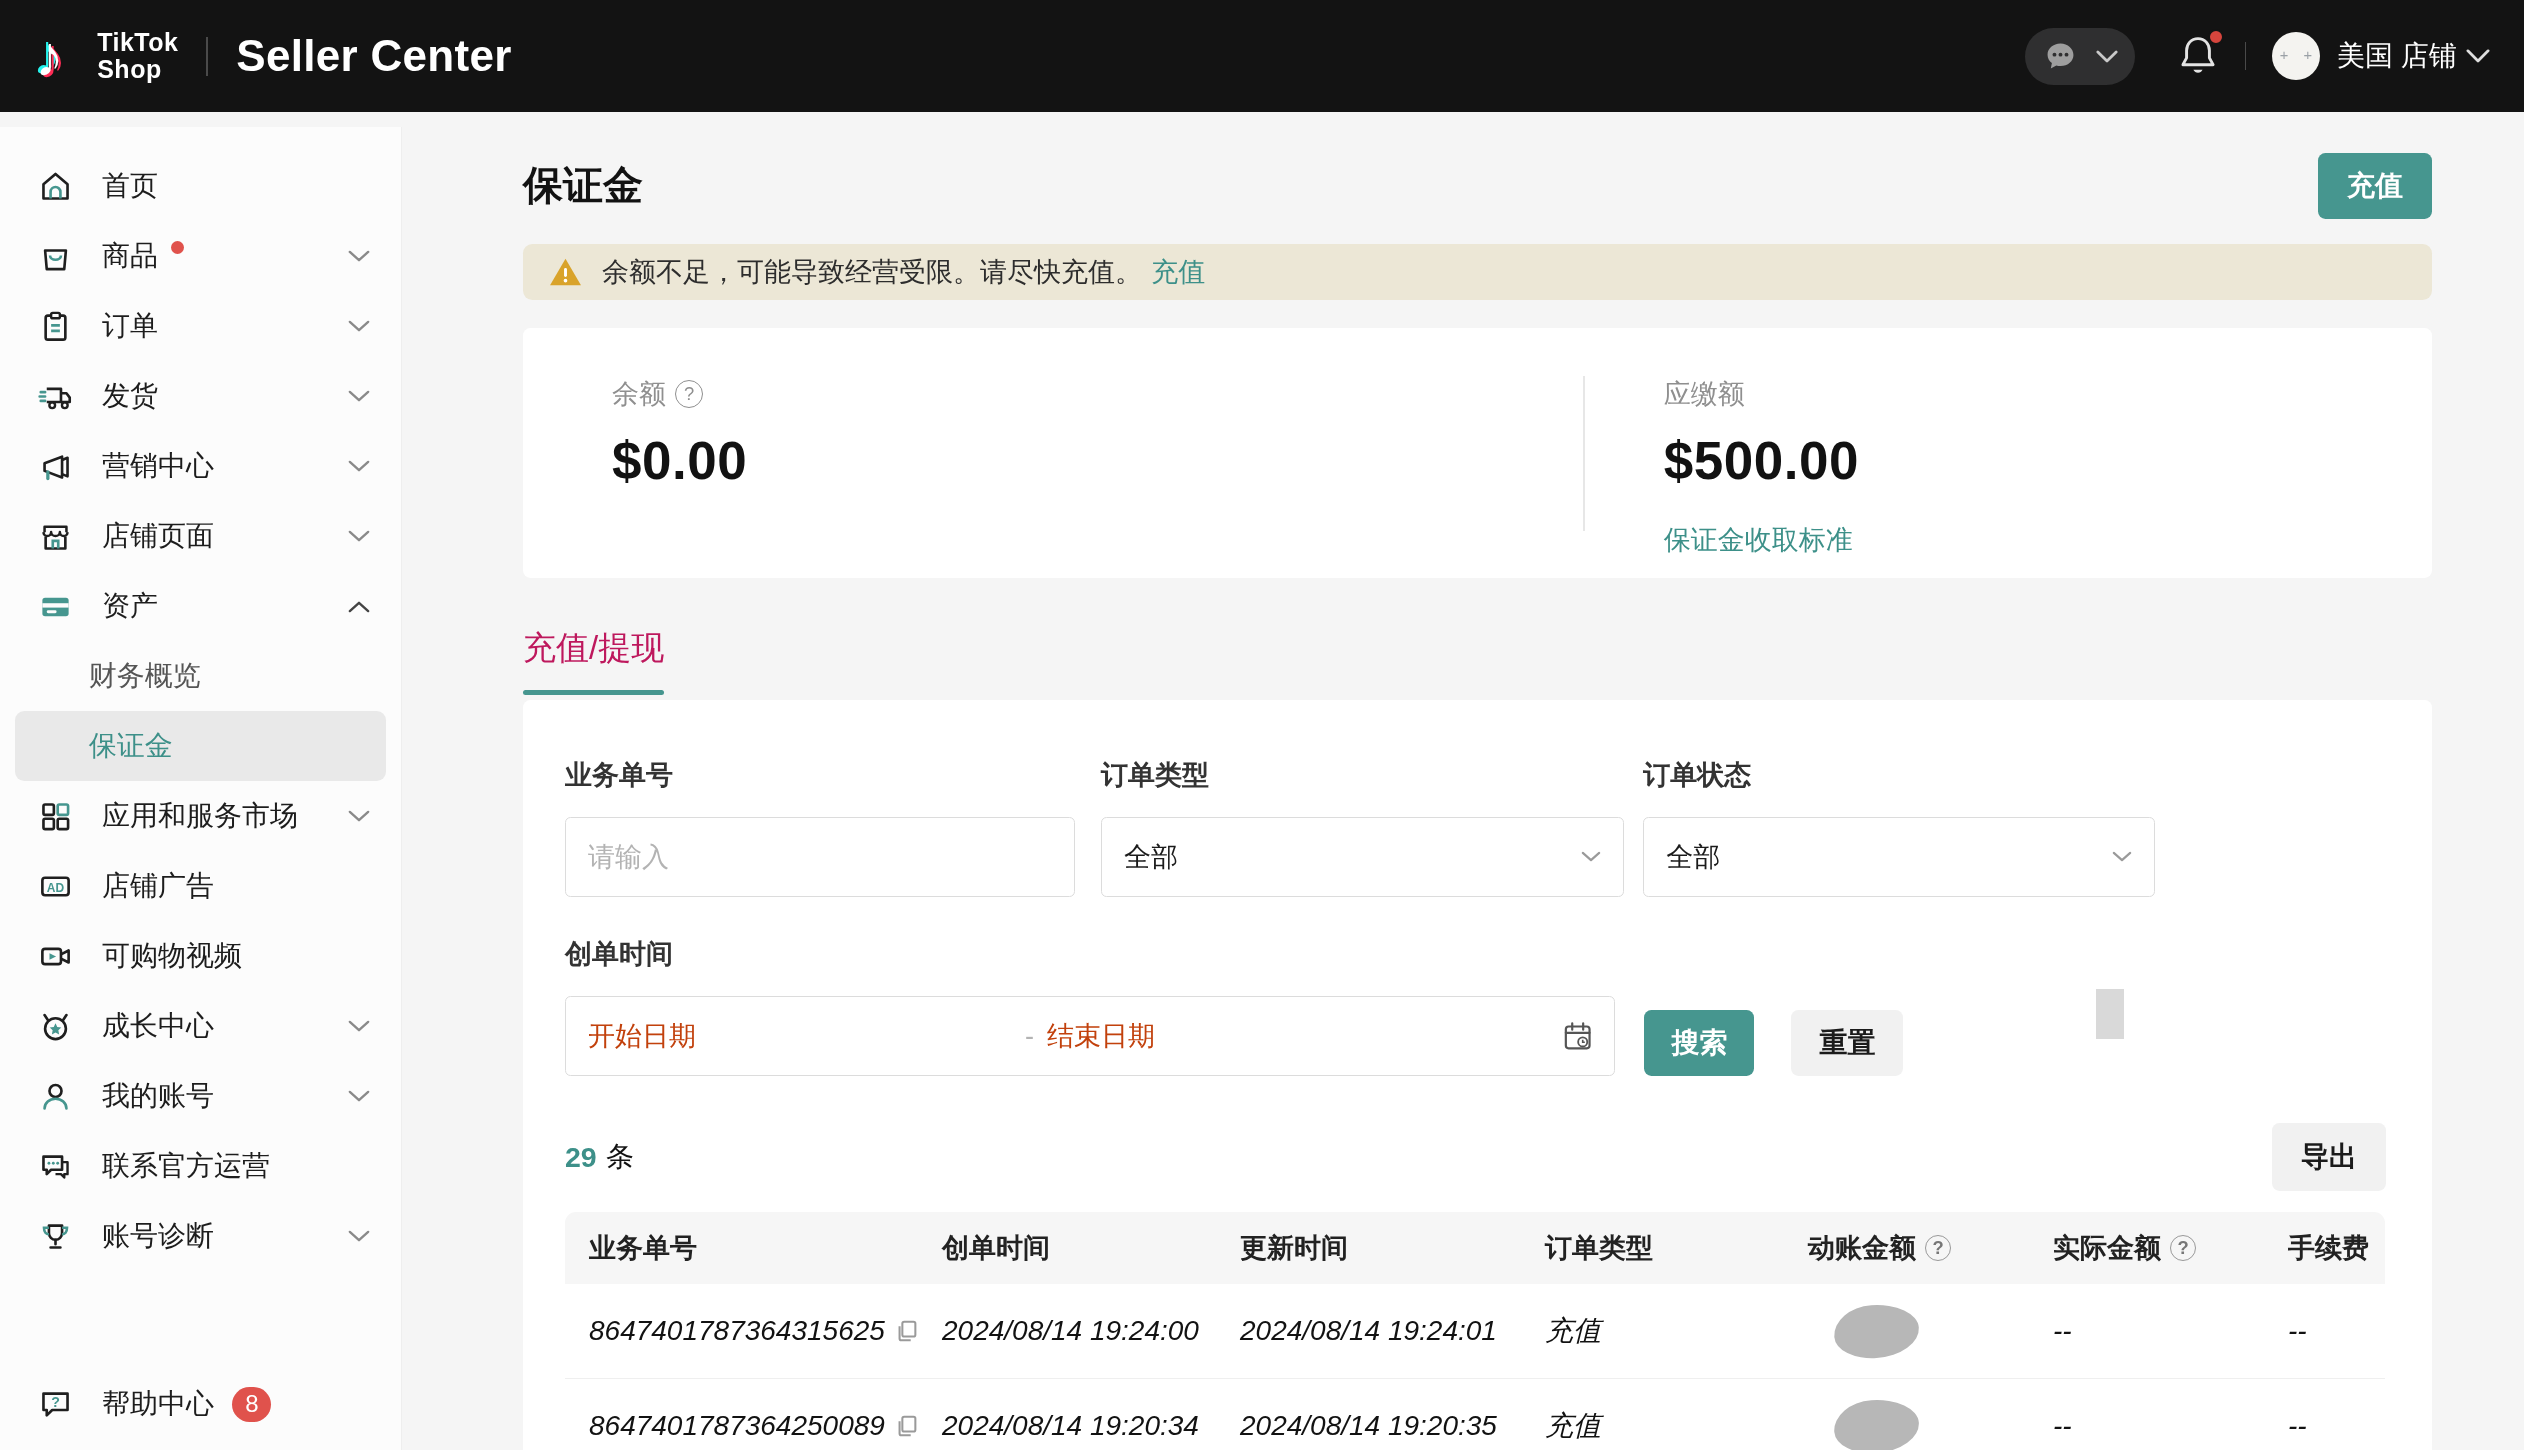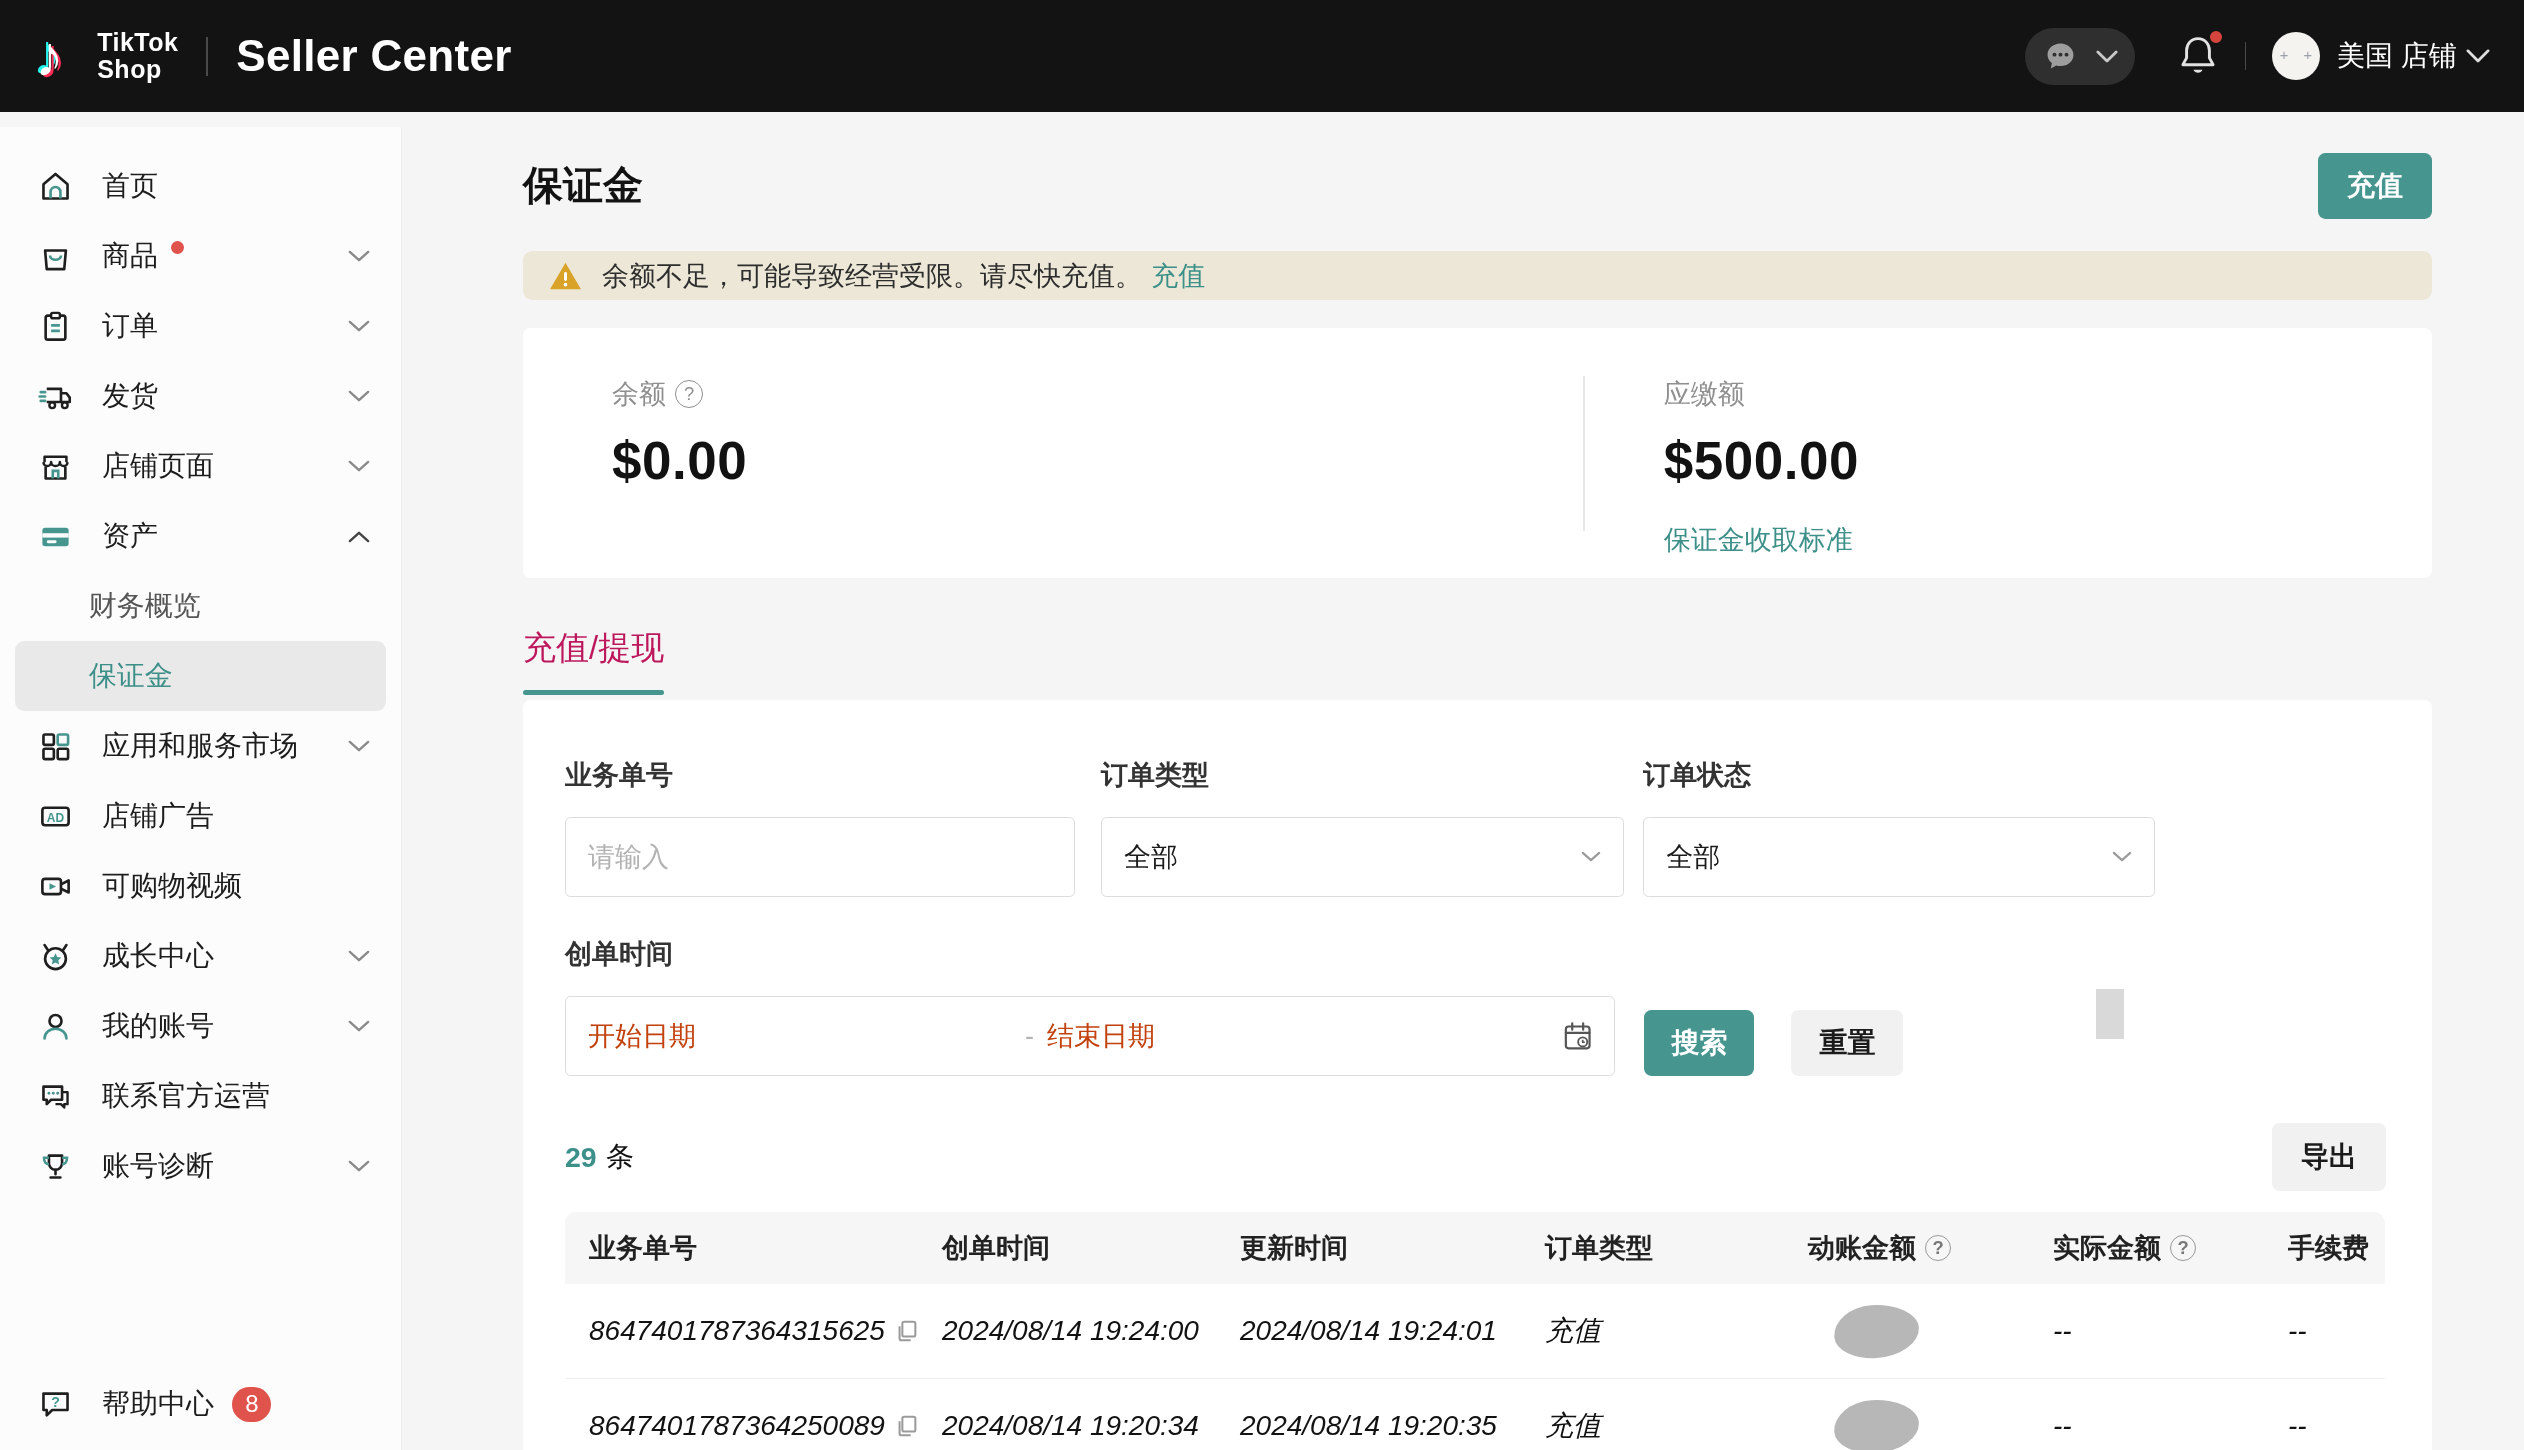--- a/index.html
+++ b/index.html
@@ -52,21 +52,21 @@
   
   .main { position:absolute; top:112px; left:402px; width:2123px; height:1338px; background:#f5f5f5;
           padding:0 93px 0 121px; overflow:hidden; }
   .page-head { display:flex; align-items:center; justify-content:space-between; padding-top:29.4px; height:118px; }
   .page-title { font-size:40px; font-weight:bold; color:#121212; }
   .btn { border:none; cursor:pointer; font-family:inherit; display:inline-flex; align-items:center; justify-content:center; }
   .btn-primary { background:#46968f; color:#fff; font-size:28px; font-weight:600; border-radius:7.4px; }
   .btn-gray { background:#f1f1f1; color:#1b1b1b; font-size:28px; font-weight:600; border-radius:7.4px; }
   .topup-btn { width:114px; height:66px; }
 
-  .alert { margin-top:21px; height:49px; border-radius:9.2px; background:#ece7d6; display:flex; align-items:center; padding:0 26px; }
+  .alert { margin-top:14px; height:56px; border-radius:9.2px; background:#ece7d6; display:flex; align-items:center; padding:0 26px; }
   .alert-text { font-size:27px; color:#2d2d2d; margin-left:20px; }
   .alert-link { font-size:27px; color:#3d9089; margin-left:9.2px; cursor:pointer; }
 
   .balance-card { margin-top:28px; height:250px; background:#fff; border-radius:7.4px; display:flex; padding:48px 0; }
   .bal-left { width:1060px; padding-left:89px; }
   .bal-divider { width:1.8px; background:#e7e7e7; height:155px; align-self:center; }
   .bal-right { padding-left:79px; }
   .bal-label-row { display:flex; align-items:center; }
   .bal-label { font-size:27px; color:#8f8f8f; }
   .q-icon { width:28px; height:28px; border-radius:50%; border:1.8px solid #8f8f8f; color:#8f8f8f; font-size:18.4px;
@@ -221,20 +221,35 @@
           </svg>
       </span>
       <span class="s-label">发货</span>
       <span class="chev">
         <svg width="22" height="13" viewBox="0 0 24 14">
             <polyline points="2,2 12,11 22,2" fill="none" stroke="#8a8a8a" stroke-width="2.6" stroke-linecap="round" stroke-linejoin="round"></polyline>
           </svg>
       </span>
     </div>
 
+    <div class="side-item">
+      <span class="s-icon">
+        <svg width="35" height="35" viewBox="0 0 32 32">
+            <path d="M6 13 v7 l16 6 V7 Z" fill="none" stroke="#1f1f1f" stroke-width="2.4" stroke-linejoin="round"></path>
+            <path d="M22 10 l5 -2 v17 l-5 -2" fill="none" stroke="#1f1f1f" stroke-width="2.4" stroke-linejoin="round"></path>
+            <path d="M9 21 v6" stroke="#46968f" stroke-width="3" stroke-linecap="round"></path>
+          </svg>
+      </span>
+      <span class="s-label">营销中心</span>
+      <span class="chev">
+        <svg width="22" height="13" viewBox="0 0 24 14">
+            <polyline points="2,2 12,11 22,2" fill="none" stroke="#8a8a8a" stroke-width="2.6" stroke-linecap="round" stroke-linejoin="round"></polyline>
+          </svg>
+      </span>
+    </div>
 
     <div class="side-item">
       <span class="s-icon">
         <svg width="35" height="35" viewBox="0 0 32 32">
             <path d="M6 12 V7 h20 v5 M5 12 c0 2 1.5 3.5 3.5 3.5 S12 14 12 12 c0 2 1.8 3.5 4 3.5 s4 -1.5 4 -3.5 c0 2 1.5 3.5 3.5 3.5 S27 14 27 12" fill="none" stroke="#1f1f1f" stroke-width="2.3" stroke-linejoin="round"></path>
             <path d="M7 16 v11 h18 V16" fill="none" stroke="#1f1f1f" stroke-width="2.4" stroke-linejoin="round"></path>
             <path d="M13.5 27 v-7 h5 v7" fill="none" stroke="#46968f" stroke-width="2.4"></path>
           </svg>
       </span>
       <span class="s-label">店铺页面</span>

